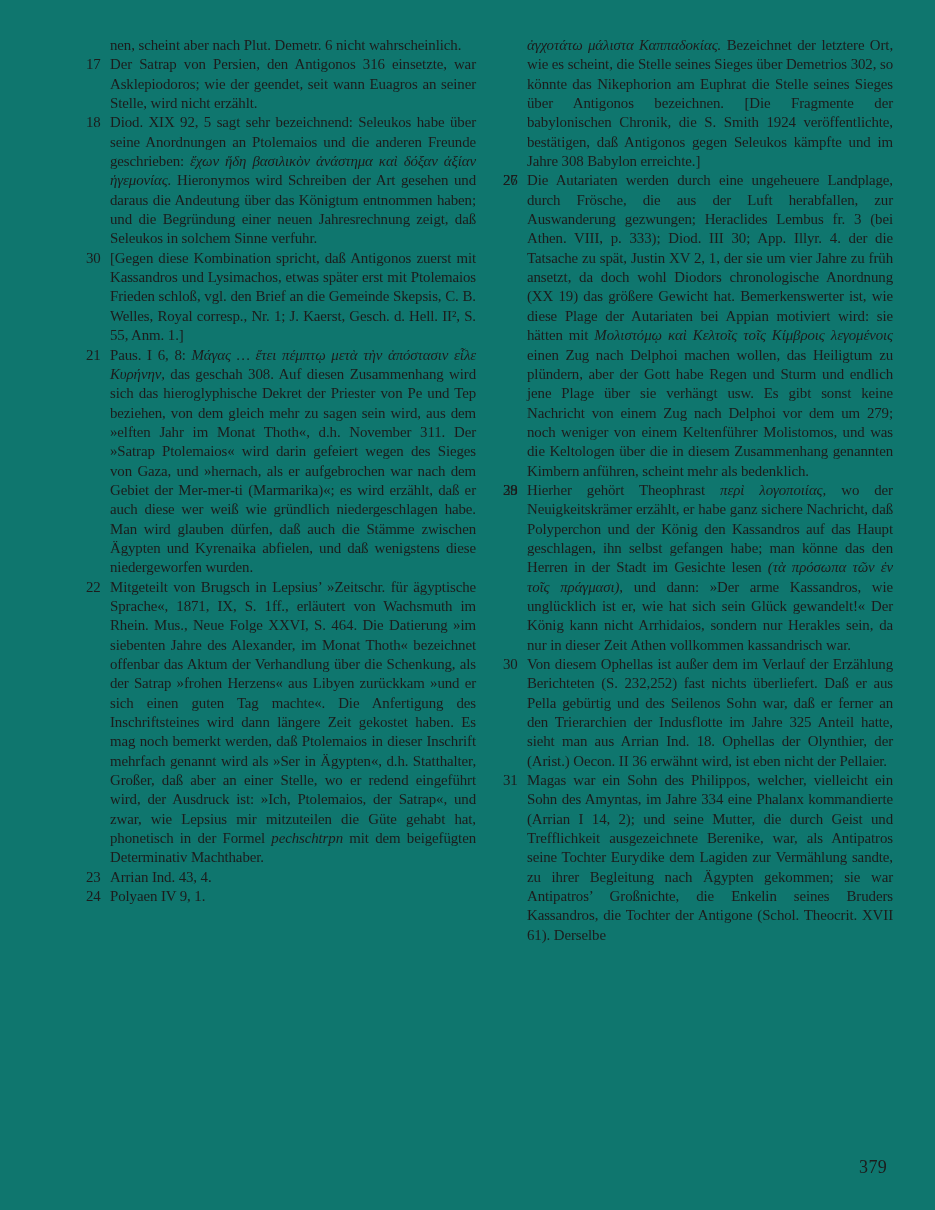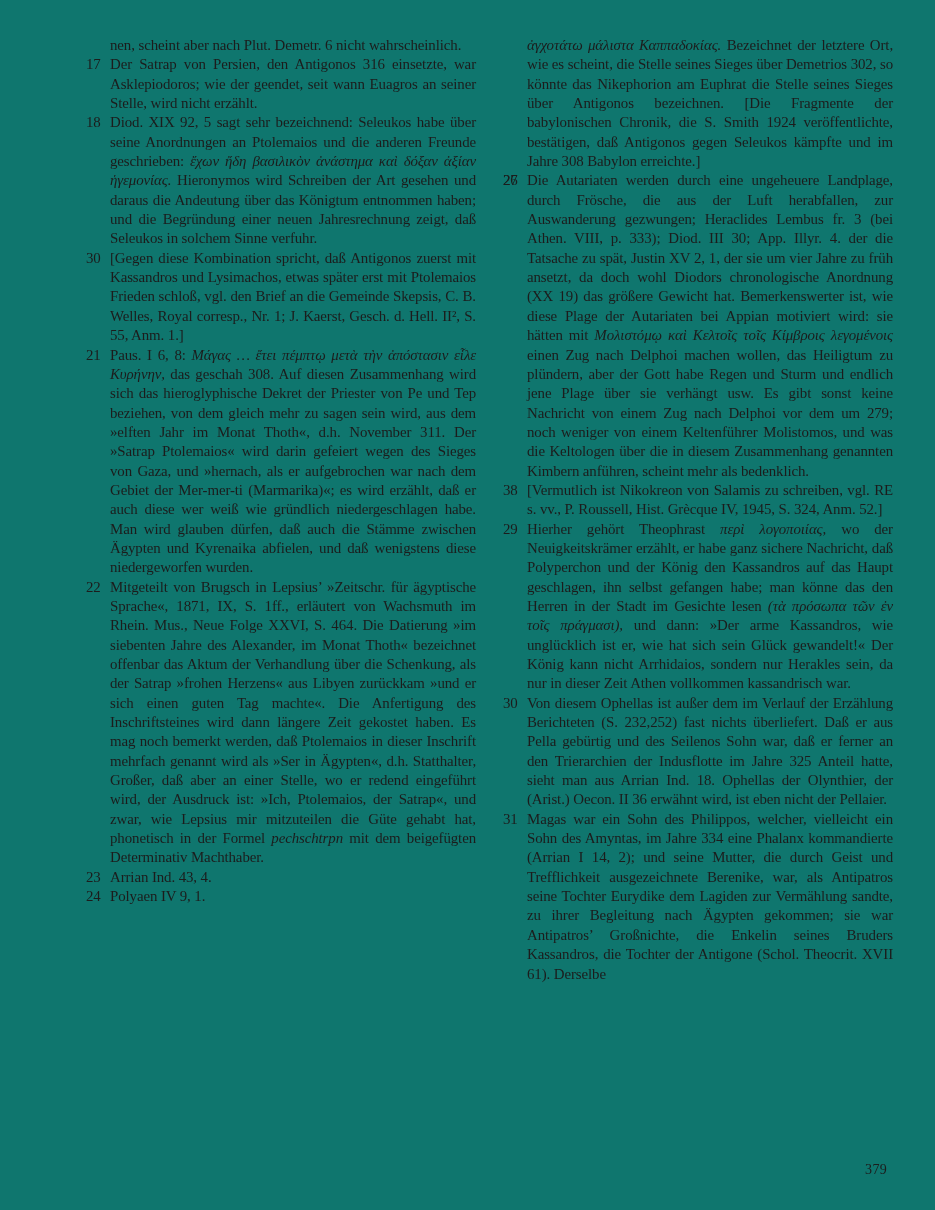--- a/index.html
+++ b/index.html
@@ -47,21 +47,21 @@
     top: 0;
     width: 22px;
     text-align: left;
   }
   .note em, .note .greek {
   }
   .page-number {
     position: absolute;
     right: 48px;
     bottom: 32px;
-    font-size: 14px;
+    font-size: 18px;
     letter-spacing: 0.3px;
   }
 </style>
 </head>
 <body>
 
 <div class="page">
   <div class="columns">
     <div class="col">
         <div class="note"><span><span>nen, scheint aber nach Plut. Demetr. 6 nicht wahrscheinlich.</span></span></div>
@@ -70,20 +70,20 @@
         <div class="note"><span class="num">30</span><span><span>[Gegen diese Kombination spricht, daß Antigonos zuerst mit Kassandros und Lysimachos, etwas später erst mit Ptolemaios Frieden schloß, vgl. den Brief an die Gemeinde Skepsis, C. B. Welles, Royal corresp., Nr. 1; J. Kaerst, Gesch. d. Hell. II², S. 55, Anm. 1.]</span></span></div>
         <div class="note"><span class="num">21</span><span><span>Paus. I 6, 8: </span><em>Μάγας … ἔτει πέμπτῳ μετὰ τὴν ἀπόστασιν εἷλε Κυρήνην,</em><span> das geschah 308. Auf diesen Zusammenhang wird sich das hieroglyphische Dekret der Priester von Pe und Tep beziehen, von dem gleich mehr zu sagen sein wird, aus dem »elften Jahr im Monat Thoth«, d.h. November 311. Der »Satrap Ptolemaios« wird darin gefeiert wegen des Sieges von Gaza, und »hernach, als er aufgebrochen war nach dem Gebiet der Mer-mer-ti (Marmarika)«; es wird erzählt, daß er auch diese wer weiß wie gründlich niedergeschlagen habe. Man wird glauben dürfen, daß auch die Stämme zwischen Ägypten und Kyrenaika abfielen, und daß wenigstens diese niedergeworfen wurden.</span></span></div>
         <div class="note"><span class="num">22</span><span><span>Mitgeteilt von Brugsch in Lepsius’ »Zeitschr. für ägyptische Sprache«, 1871, IX, S. 1ff., erläutert von Wachsmuth im Rhein. Mus., Neue Folge XXVI, S. 464. Die Datierung »im siebenten Jahre des Alexander, im Monat Thoth« bezeichnet offenbar das Aktum der Verhandlung über die Schenkung, als der Satrap »frohen Herzens« aus Libyen zurückkam »und er sich einen guten Tag machte«. Die Anfertigung des Inschriftsteines wird dann längere Zeit gekostet haben. Es mag noch bemerkt werden, daß Ptolemaios in dieser Inschrift mehrfach genannt wird als »Ser in Ägypten«, d.h. Statthalter, Großer, daß aber an einer Stelle, wo er redend eingeführt wird, der Ausdruck ist: »Ich, Ptolemaios, der Satrap«, und zwar, wie Lepsius mir mitzuteilen die Güte gehabt hat, phonetisch in der Formel </span><em>pechschtrpn</em><span> mit dem beigefügten Determinativ Machthaber.</span></span></div>
         <div class="note"><span class="num">23</span><span><span>Arrian Ind. 43, 4.</span></span></div>
         <div class="note"><span class="num">24</span><span><span>Polyaen IV 9, 1.</span></span></div>
       </div>
     <div class="col">
         <div class="note"><span><em>ἀγχοτάτω μάλιστα Καππαδοκίας.</em><span> Bezeichnet der letztere Ort, wie es scheint, die Stelle seines Sieges über Demetrios 302, so könnte das Nikephorion am Euphrat die Stelle seines Sieges über Antigonos bezeichnen. [Die Fragmente der babylonischen Chronik, die S. Smith 1924 veröffentlichte, bestätigen, daß Antigonos gegen Seleukos kämpfte und im Jahre 308 Babylon erreichte.]</span></span></div>
         <div class="note"><span class="num">26</span></div>
         <div class="note"><span class="num">27</span><span><span>Die Autariaten werden durch eine ungeheuere Landplage, durch Frösche, die aus der Luft herabfallen, zur Auswanderung gezwungen; Heraclides Lembus fr. 3 (bei Athen. VIII, p. 333); Diod. III 30; App. Illyr. 4. der die Tatsache zu spät, Justin XV 2, 1, der sie um vier Jahre zu früh ansetzt, da doch wohl Diodors chronologische Anordnung (XX 19) das größere Gewicht hat. Bemerkenswerter ist, wie diese Plage der Autariaten bei Appian motiviert wird: sie hätten mit </span><em>Μολιστόμῳ καὶ Κελτοῖς τοῖς Κίμβροις λεγομένοις</em><span> einen Zug nach Delphoi machen wollen, das Heiligtum zu plündern, aber der Gott habe Regen und Sturm und endlich jene Plage über sie verhängt usw. Es gibt sonst keine Nachricht von einem Zug nach Delphoi vor dem um 279; noch weniger von einem Keltenführer Molistomos, und was die Keltologen über die in diesem Zusammenhang genannten Kimbern anführen, scheint mehr als bedenklich.</span></span></div>
-        <div class="note"><span class="num">38</span><span><span>[Vermutlich ist Nikokreon von Salamis zu schreiben, vgl. RE s. vv., P. Roussell, Hist. Grècque IV, 1945, S. 324, Anm. 52.]</span></span></div>
+        <div class="note"><span class="num">38</span></div>
         <div class="note"><span class="num">29</span><span><span>Hierher gehört Theophrast </span><em>περὶ λογοποιίας,</em><span> wo der Neuigkeitskrämer erzählt, er habe ganz sichere Nachricht, daß Polyperchon und der König den Kassandros auf das Haupt geschlagen, ihn selbst gefangen habe; man könne das den Herren in der Stadt im Gesichte lesen </span><em>(τὰ πρόσωπα τῶν ἐν τοῖς πράγμασι),</em><span> und dann: »Der arme Kassandros, wie unglücklich ist er, wie hat sich sein Glück gewandelt!« Der König kann nicht Arrhidaios, sondern nur Herakles sein, da nur in dieser Zeit Athen vollkommen kassandrisch war.</span></span></div>
         <div class="note"><span class="num">30</span><span><span>Von diesem Ophellas ist außer dem im Verlauf der Erzählung Berichteten (S. 232,252) fast nichts überliefert. Daß er aus Pella gebürtig und des Seilenos Sohn war, daß er ferner an den Trierarchien der Indusflotte im Jahre 325 Anteil hatte, sieht man aus Arrian Ind. 18. Ophellas der Olynthier, der (Arist.) Oecon. II 36 erwähnt wird, ist eben nicht der Pellaier.</span></span></div>
         <div class="note"><span class="num">31</span><span><span>Magas war ein Sohn des Philippos, welcher, vielleicht ein Sohn des Amyntas, im Jahre 334 eine Phalanx kommandierte (Arrian I 14, 2); und seine Mutter, die durch Geist und Trefflichkeit ausgezeichnete Berenike, war, als Antipatros seine Tochter Eurydike dem Lagiden zur Vermählung sandte, zu ihrer Begleitung nach Ägypten gekommen; sie war Antipatros’ Großnichte, die Enkelin seines Bruders Kassandros, die Tochter der Antigone (Schol. Theocrit. XVII 61). Derselbe</span></span></div>
       </div>
   </div>
   <div class="page-number">379</div>
 </div>
 
 </body></html>

